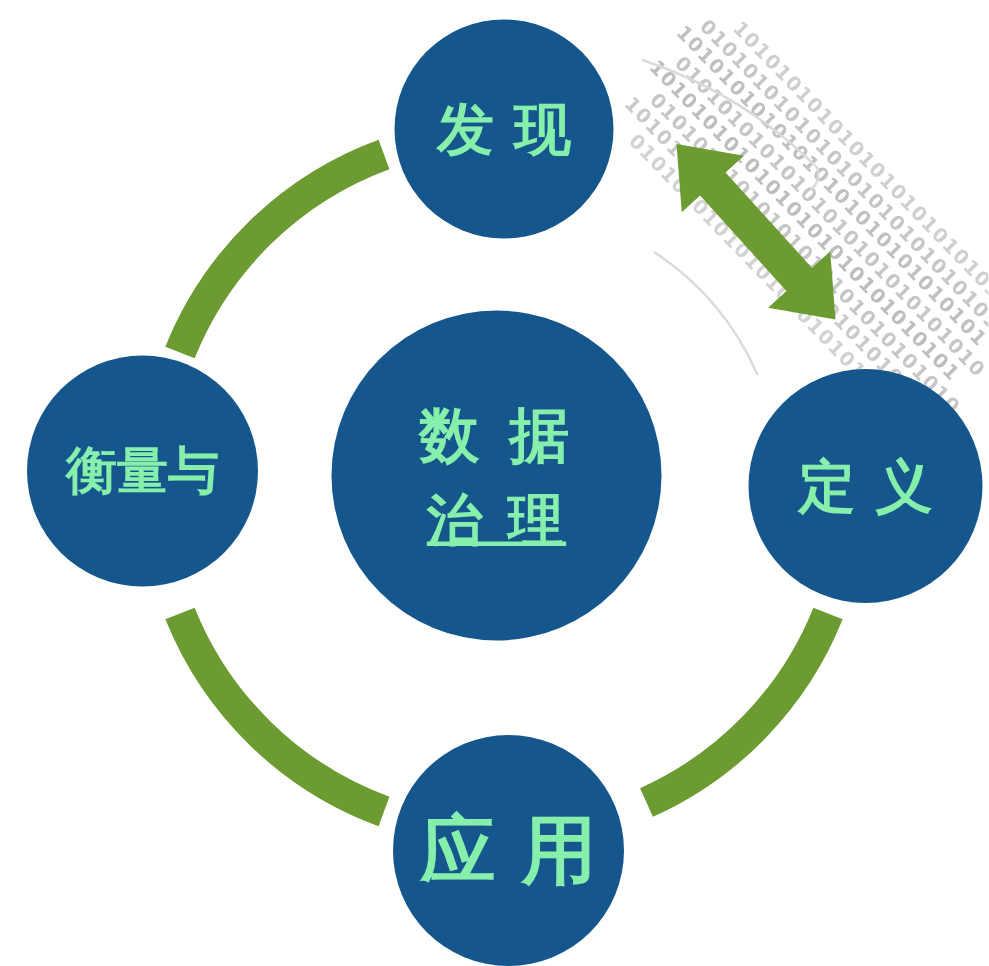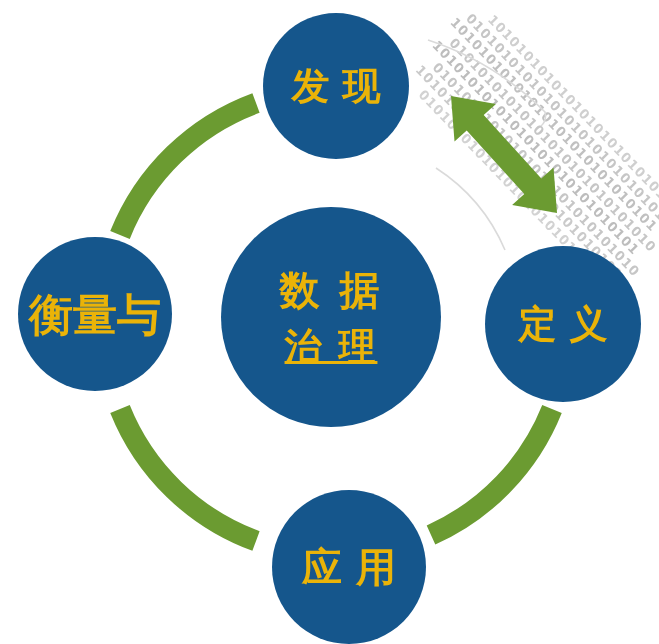--- a/index.html
+++ b/index.html
@@ -18,28 +18,28 @@
   .binary-band div:nth-child(2){margin-left:8px;}
   .binary-band div:nth-child(3){margin-left:0px;color:#c0c0c0;}
   .binary-band div:nth-child(4){margin-left:14px;}
   .binary-band div:nth-child(5){margin-left:4px;color:#bdbdbd;}
   .binary-band div:nth-child(6){margin-left:20px;}
   .binary-band div:nth-child(7){margin-left:10px;color:#cacaca;}
   .binary-band div:nth-child(8){margin-left:30px;color:#d2d2d2;}
   svg.overlay{position:absolute;left:0;top:0;z-index:2;}
   
   .node{
-    position:absolute;border-radius:50%;background:#15568c;color:#eab308;
+    position:absolute;border-radius:50%;background:#15568c;color:#86efac;
     display:flex;flex-direction:column;align-items:center;justify-content:center;
     text-align:center;font-weight:bold;z-index:3;
   }
   .node-top   {left:263px;top:13px;  width:146px;height:146px;font-size:38px;}
-  .node-right {left:485px;top:246px; width:156px;height:156px;font-size:38px;}
-  .node-bottom{left:272px;top:490px; width:154px;height:154px;font-size:40px;}
-  .node-left  {left:18px; top:237px; width:154px;height:154px;font-size:44px;line-height:1.25;}
+  .node-right {left:499px;top:246px; width:156px;height:156px;font-size:38px;}
+  .node-bottom{left:262px;top:490px; width:154px;height:154px;font-size:50px;}
+  .node-left  {left:18px; top:237px; width:154px;height:154px;font-size:34px;line-height:1.25;}
   .node-center{left:221px;top:207px; width:220px;height:220px;}
   .center-line1{font-size:40px;font-weight:bold;letter-spacing:3px;}
   .center-line2{font-size:37px;font-weight:bold;margin-top:4px;letter-spacing:2px;text-decoration:underline;}
 </style>
 </head>
 <body>
 
 <div class="canvas">
 
   <div class="binary-band">

